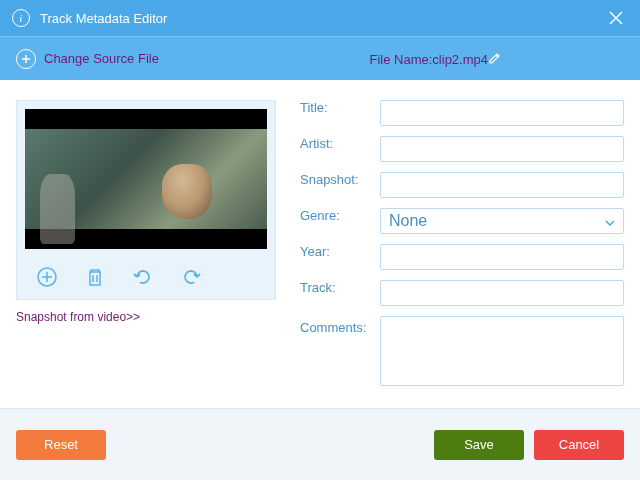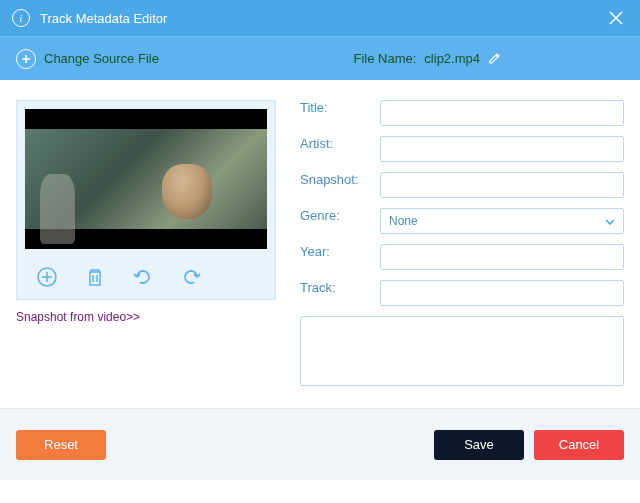--- a/index.html
+++ b/index.html
@@ -3,54 +3,54 @@
   <meta charset="utf-8">
   <style>
     * { box-sizing: border-box; margin: 0; padding: 0; font-family: -apple-system, BlinkMacSystemFont, "Segoe UI", Arial, sans-serif; }
     body { width: 640px; height: 503px; background: #fff; }
     
     .titlebar { height: 36px; background: #4aa7e8; display: flex; align-items: center; padding: 0 12px; color: #fff; }
     .titlebar-icon { width: 18px; height: 18px; border: 1.5px solid #fff; border-radius: 50%; display: flex; align-items: center; justify-content: center; font-size: 10px; font-style: italic; font-family: Georgia, serif; }
     .titlebar-text { margin-left: 10px; font-size: 13px; flex: 1; }
     .close-icon { width: 24px; height: 24px; display: flex; align-items: center; justify-content: center; cursor: pointer; }
     
-    .toolbar { height: 44px; background: #5cb3ee; display: flex; align-items: center; padding: 0 16px; color: #14532d; border-top: 1px solid rgba(255,255,255,0.2); }
+    .toolbar { height: 44px; background: #5cb3ee; display: flex; align-items: center; padding: 0 16px; color: #701a75; border-top: 1px solid rgba(255,255,255,0.2); }
     .source-btn { display: flex; align-items: center; gap: 8px; cursor: pointer; font-size: 13px; }
     .plus-circle { width: 20px; height: 20px; border: 1.5px solid #fff; border-radius: 50%; display: flex; align-items: center; justify-content: center; }
-    .filename-group { margin-left: auto; margin-right: 120px; display: flex; align-items: center; gap: 8px; font-size: 13px; padding-left: 8px; }
+    .filename-group { margin-left: auto; margin-right: 120px; display: flex; align-items: flex-end; font-size: 13px; padding-left: 8px; }
     .edit-icon { width: 16px; height: 16px; cursor: pointer; }
     
     .content { display: flex; padding: 20px 16px 12px 16px; gap: 24px; }
     
     .left-panel { width: 260px; }
     .snapshot-frame { background: #e8f3fb; padding: 8px 8px 0 8px; border: 1px solid #d4e9f7; }
     .video-thumb { width: 100%; height: 140px; background: #000; position: relative; overflow: hidden; }
     .video-thumb-inner { position: absolute; top: 20px; bottom: 20px; left: 0; right: 0; background: linear-gradient(135deg, #5a7a6e 0%, #3d5248 40%, #8a9a7e 70%, #4a5d4e 100%); }
     .face { position: absolute; right: 55px; top: 35px; width: 50px; height: 55px; background: radial-gradient(ellipse at 40% 30%, #d4b896 0%, #b89870 50%, #6a5540 100%); border-radius: 40% 40% 45% 45%; }
     .figure { position: absolute; left: 15px; top: 45px; width: 35px; height: 70px; background: rgba(200,195,185,0.4); border-radius: 30% 30% 10% 10%; }
     
     .snapshot-tools { height: 44px; display: flex; align-items: center; justify-content: flex-start; gap: 24px; padding: 0 10px; margin-top: 6px; }
     .tool-icon { width: 24px; height: 24px; color: #5cb3ee; cursor: pointer; display: flex; align-items: center; justify-content: center; }
     
     .snapshot-link { color: #701a75; font-size: 12px; margin-top: 10px; cursor: pointer; }
     
     .form { flex: 1; }
     .form-row { display: flex; align-items: flex-start; margin-bottom: 10px; }
     .form-label { width: 80px; color: #4a90c2; font-size: 13px; }
     .form-input { flex: 1; height: 26px; border: 1px solid #bdd9ef; border-radius: 2px; padding: 0 8px; font-size: 13px; color: #333; }
-    .form-select { flex: 1; height: 26px; border: 1px solid #bdd9ef; border-radius: 2px; padding: 0 8px; font-size: 12px; color: #4a90c2; display: flex; align-items: center; justify-content: space-between; cursor: pointer; }
+    .form-select { flex: 1; height: 26px; border: 1px solid #bdd9ef; border-radius: 2px; padding: 0 8px; font-size: 16px; color: #4a90c2; display: flex; align-items: center; justify-content: space-between; cursor: pointer; }
     .dropdown-arrow { color: #4aa7e8; }
     .form-textarea { flex: 1; height: 70px; border: 1px solid #bdd9ef; border-radius: 2px; padding: 6px 8px; font-size: 13px; resize: none; }
     .form-row-top { align-items: flex-start; }
     .form-row-top .form-label { padding-top: 4px; }
     
     .footer { height: 72px; background: #f0f5f9; border-top: 1px solid #e0e8ef; display: flex; align-items: center; padding: 0 16px; gap: 10px; }
     .btn { height: 30px; min-width: 90px; border: none; border-radius: 3px; font-size: 13px; cursor: pointer; color: #fff; }
     .btn-reset { background: #f47b3e; }
-    .btn-save { background: #0f172a; margin-left: auto; }
+    .btn-save { background: #4d7c0f; margin-left: auto; }
     .btn-cancel { background: #ef4444; }
   </style>
 </head>
 <body>
 
 <div class="titlebar">
   <div class="titlebar-icon">i</div>
   <div class="titlebar-text">Track Metadata Editor</div>
   <div class="close-icon">
     <svg width="14" height="14" viewBox="0 0 14 14">
@@ -141,20 +141,21 @@
     </div>
     <div class="form-row">
       <div class="form-label">Year:</div>
       <input class="form-input" value="" style="">
     </div>
     <div class="form-row">
       <div class="form-label">Track:</div>
       <input class="form-input" value="" style="">
     </div>
     <div class="form-row form-row-top">
+      <div class="form-label">Comments:</div>
       <textarea class="form-textarea" style=""></textarea>
     </div>
   </div>
 </div>
 
 <div class="footer">
   <button class="btn btn-reset">Reset</button>
   <button class="btn btn-save">Save</button>
   <button class="btn btn-cancel">Cancel</button>
 </div>

